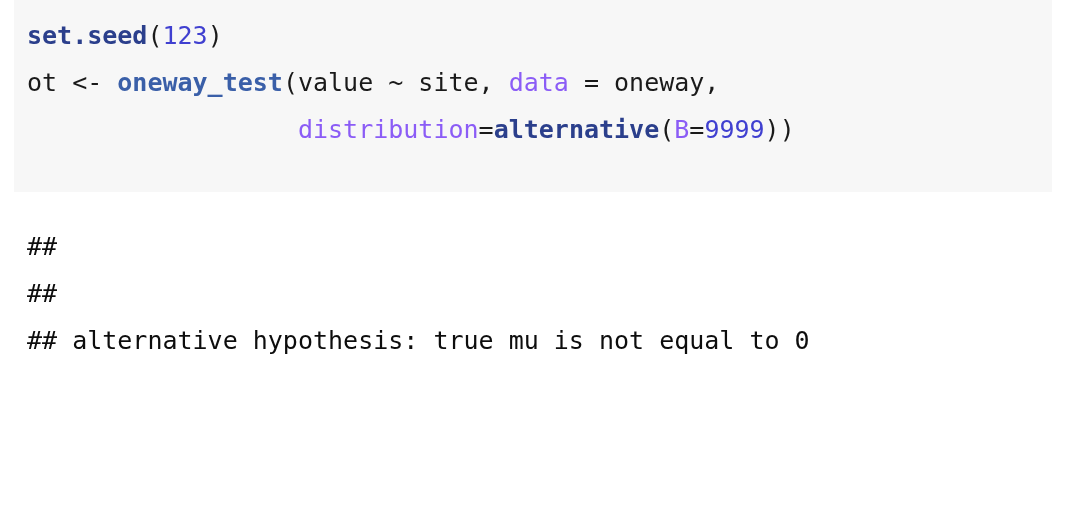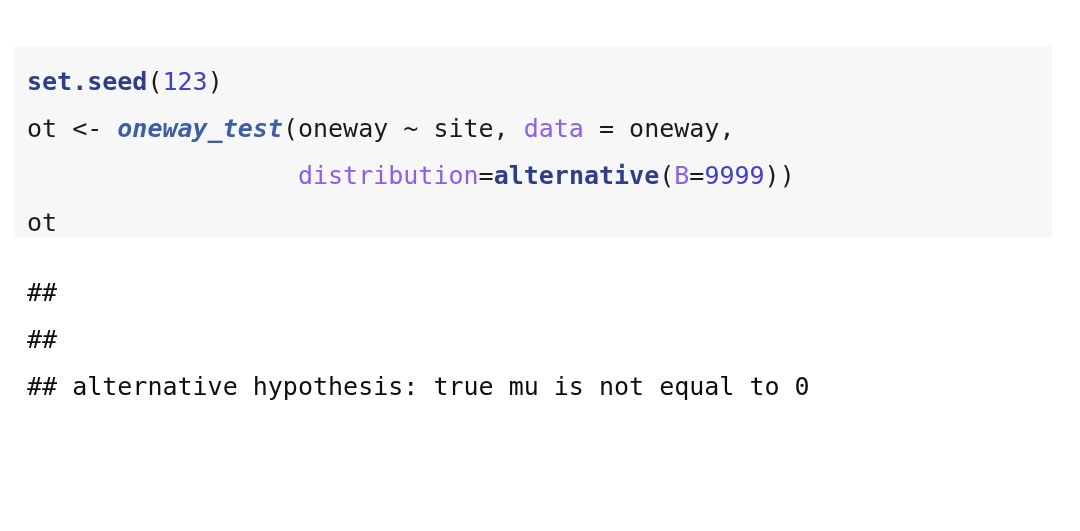--- a/index.html
+++ b/index.html
@@ -12,21 +12,20 @@
     height: 531px;
     overflow: hidden;
     font-family: "DejaVu Sans Mono", "Liberation Mono", monospace;
   }
 
   #page {
     position: relative;
     width: 1080px;
     height: 464px;
     background: #ffffff;
-    margin-top: 46px;
   }
 
   
   .code-chunk {
     position: absolute;
     left: 14px;
     top: 0px;
     width: 1038px;
     height: 192px;
     background: #f7f7f7;
@@ -37,21 +36,21 @@
   .code-line {
     height: 47px;
     line-height: 47px;
     font-size: 25px;
     white-space: pre;
     color: #1a1a1a;
     letter-spacing: 0px;
   }
 
   .tok-fn      { color: #2b3f8c; font-weight: bold; }
-  .tok-fn2     { color: #3a5fa8; font-weight: bold; font-style: italic; }
+  .tok-fn2     { color: #3a5fa8; font-weight: bold; }
   .tok-num     { color: #4040d0; }
   .tok-arg     { color: #8b5cf6; }
   .tok-plain   { color: #1a1a1a; }
 
   
   .output-block {
     position: absolute;
     left: 27px;
     top: 223px;
     width: 1040px;
@@ -66,23 +65,22 @@
     font-family: "DejaVu Sans Mono", "Liberation Mono", monospace;
   }
 </style>
 </head>
 <body>
 
 <div id="page">
 
   <div class="code-chunk">
     <div class="code-line"><span class="tok-fn">set.seed</span><span class="tok-plain">(</span><span class="tok-num">123</span><span class="tok-plain">)</span></div>
-    <div class="code-line"><span class="tok-plain">ot &lt;- </span><span class="tok-fn2">oneway_test</span><span class="tok-plain">(oneway ~ site, </span><span class="tok-arg">data</span><span class="tok-plain"> = oneway,</span></div>
+    <div class="code-line"><span class="tok-plain">ot &lt;- </span><span class="tok-fn2">oneway_test</span><span class="tok-plain">(value ~ site, </span><span class="tok-arg">data</span><span class="tok-plain"> = oneway,</span></div>
     <div class="code-line"><span class="tok-plain">                  </span><span class="tok-arg">distribution</span><span class="tok-plain">=</span><span class="tok-fn">alternative</span><span class="tok-plain">(</span><span class="tok-arg">B</span><span class="tok-plain">=</span><span class="tok-num">9999</span><span class="tok-plain">))</span></div>
-    <div class="code-line"><span class="tok-plain">ot</span></div>
   </div>
 
   <div class="output-block">
     <div class="out-line">## </div>
     <div class="out-line">## </div>
     <div class="out-line">## alternative hypothesis: true mu is not equal to 0</div>
   </div>
 
 </div>
 

